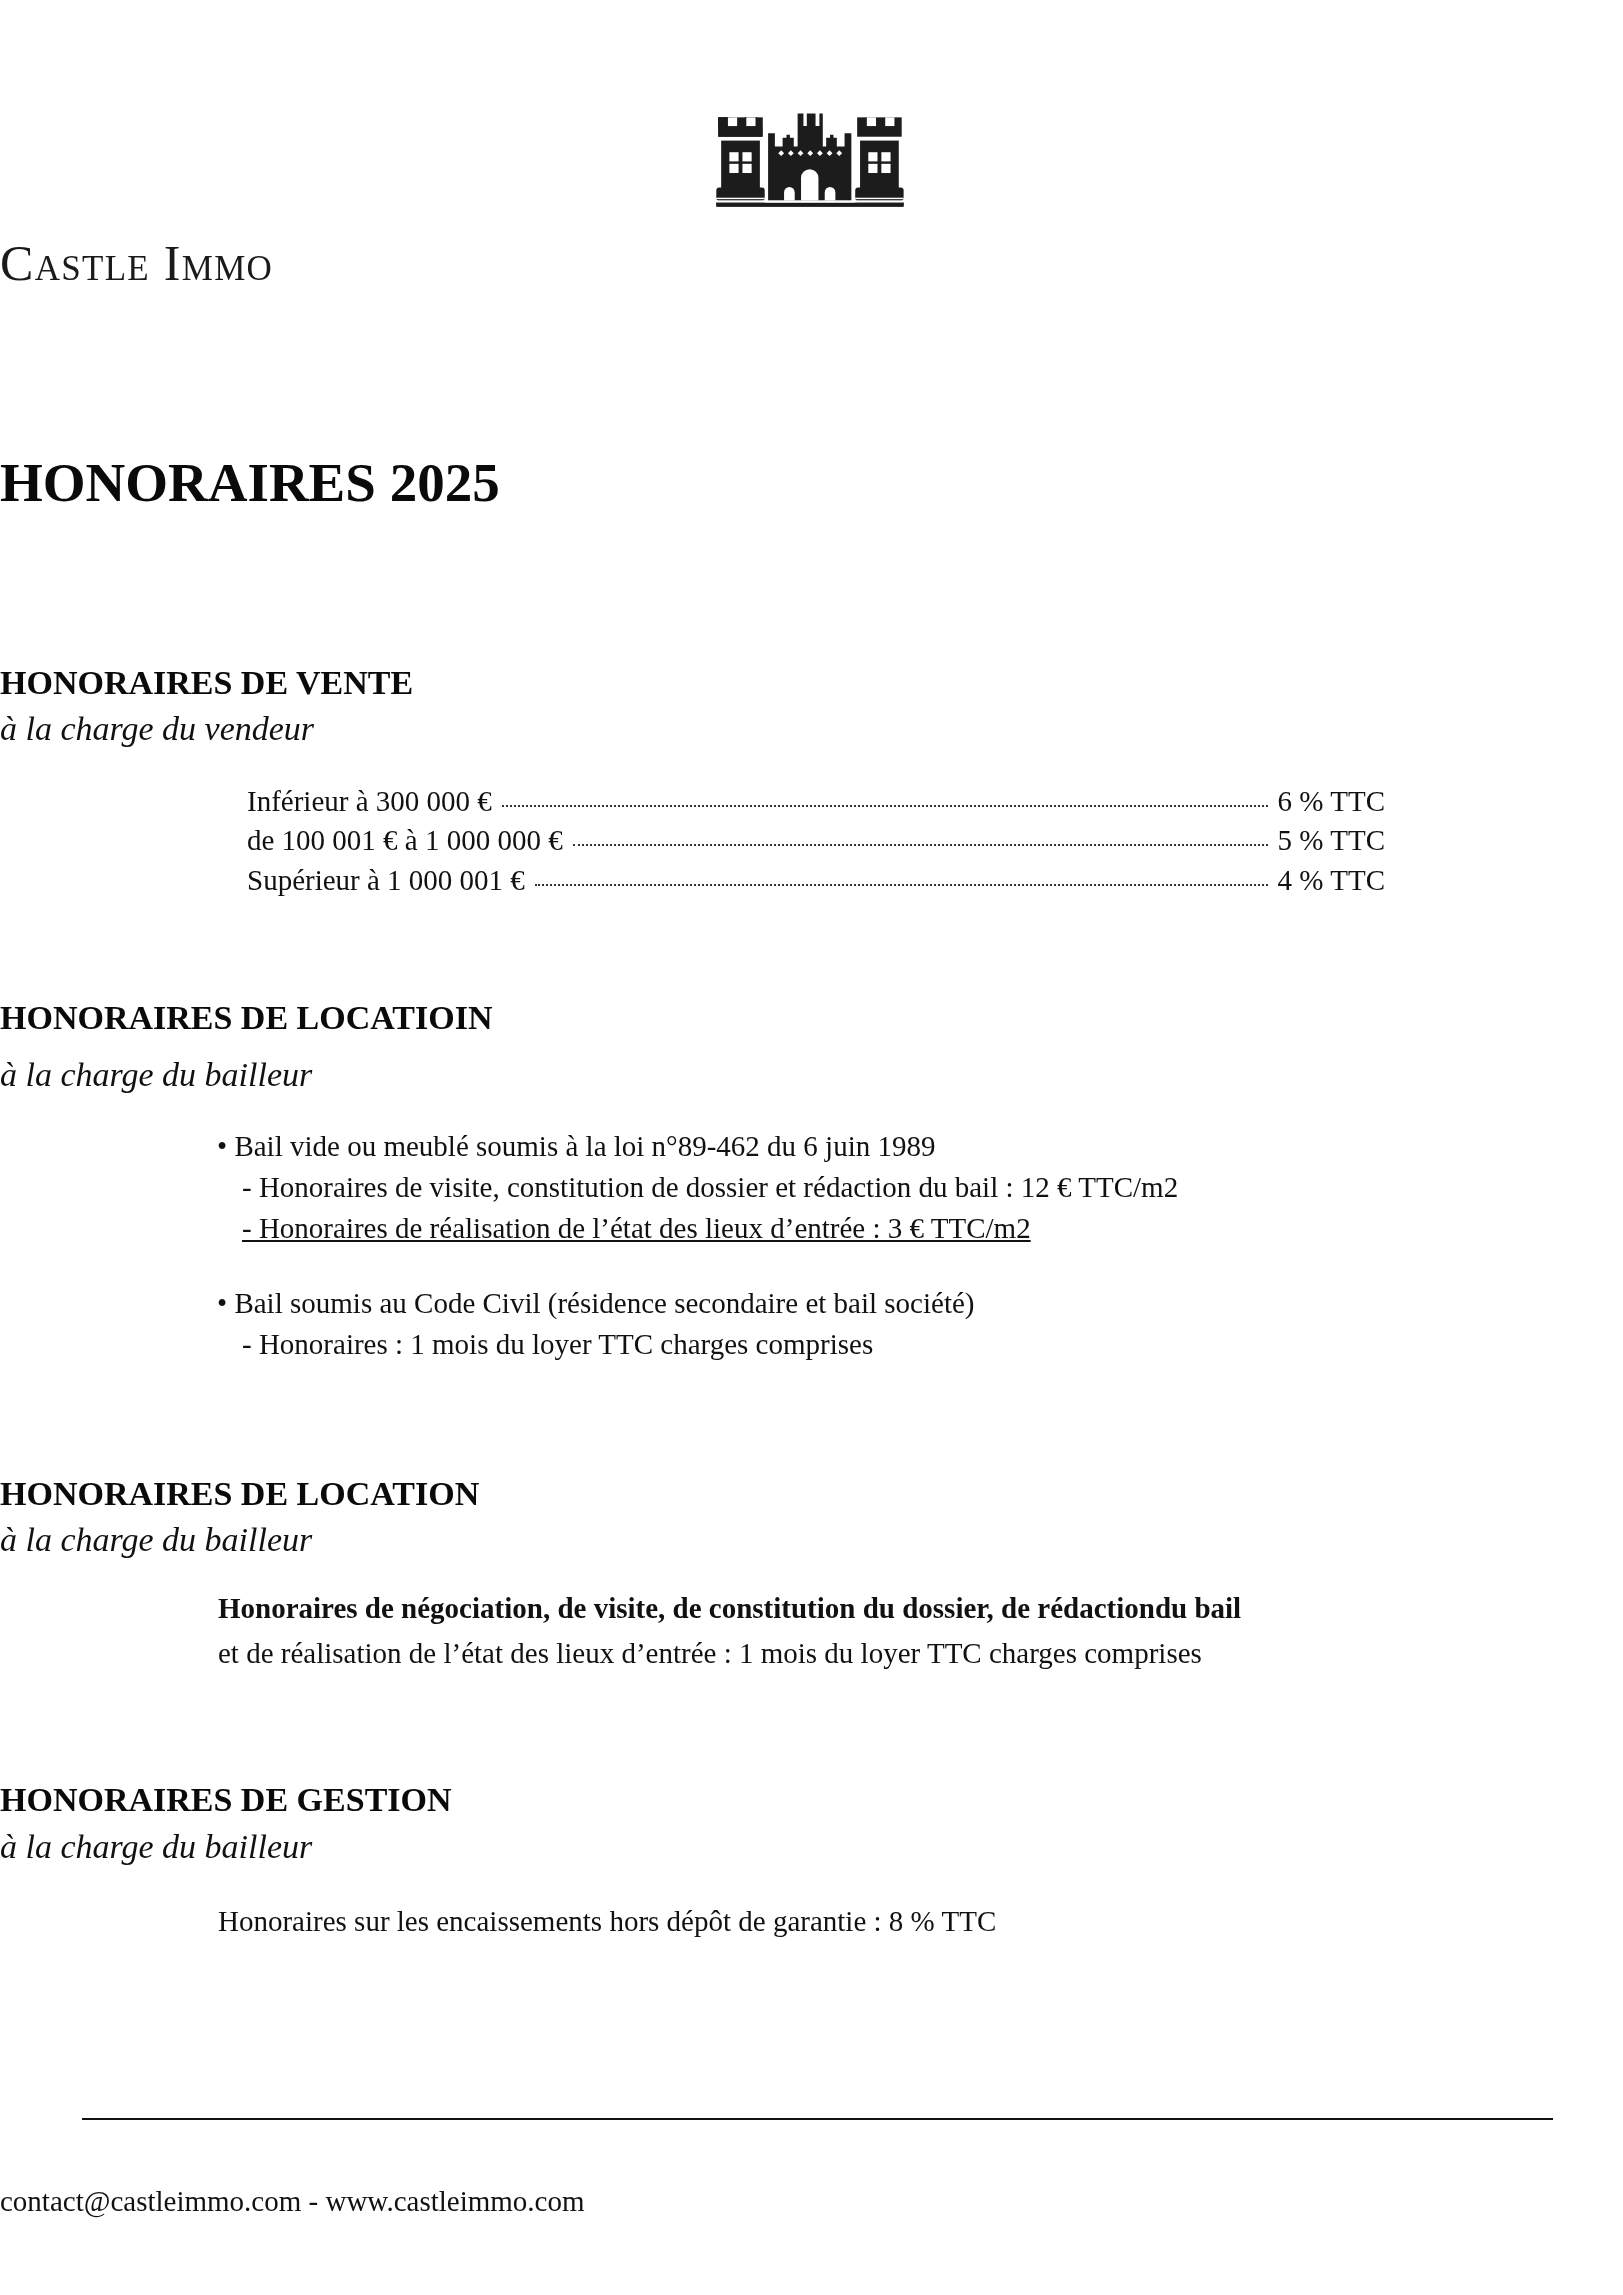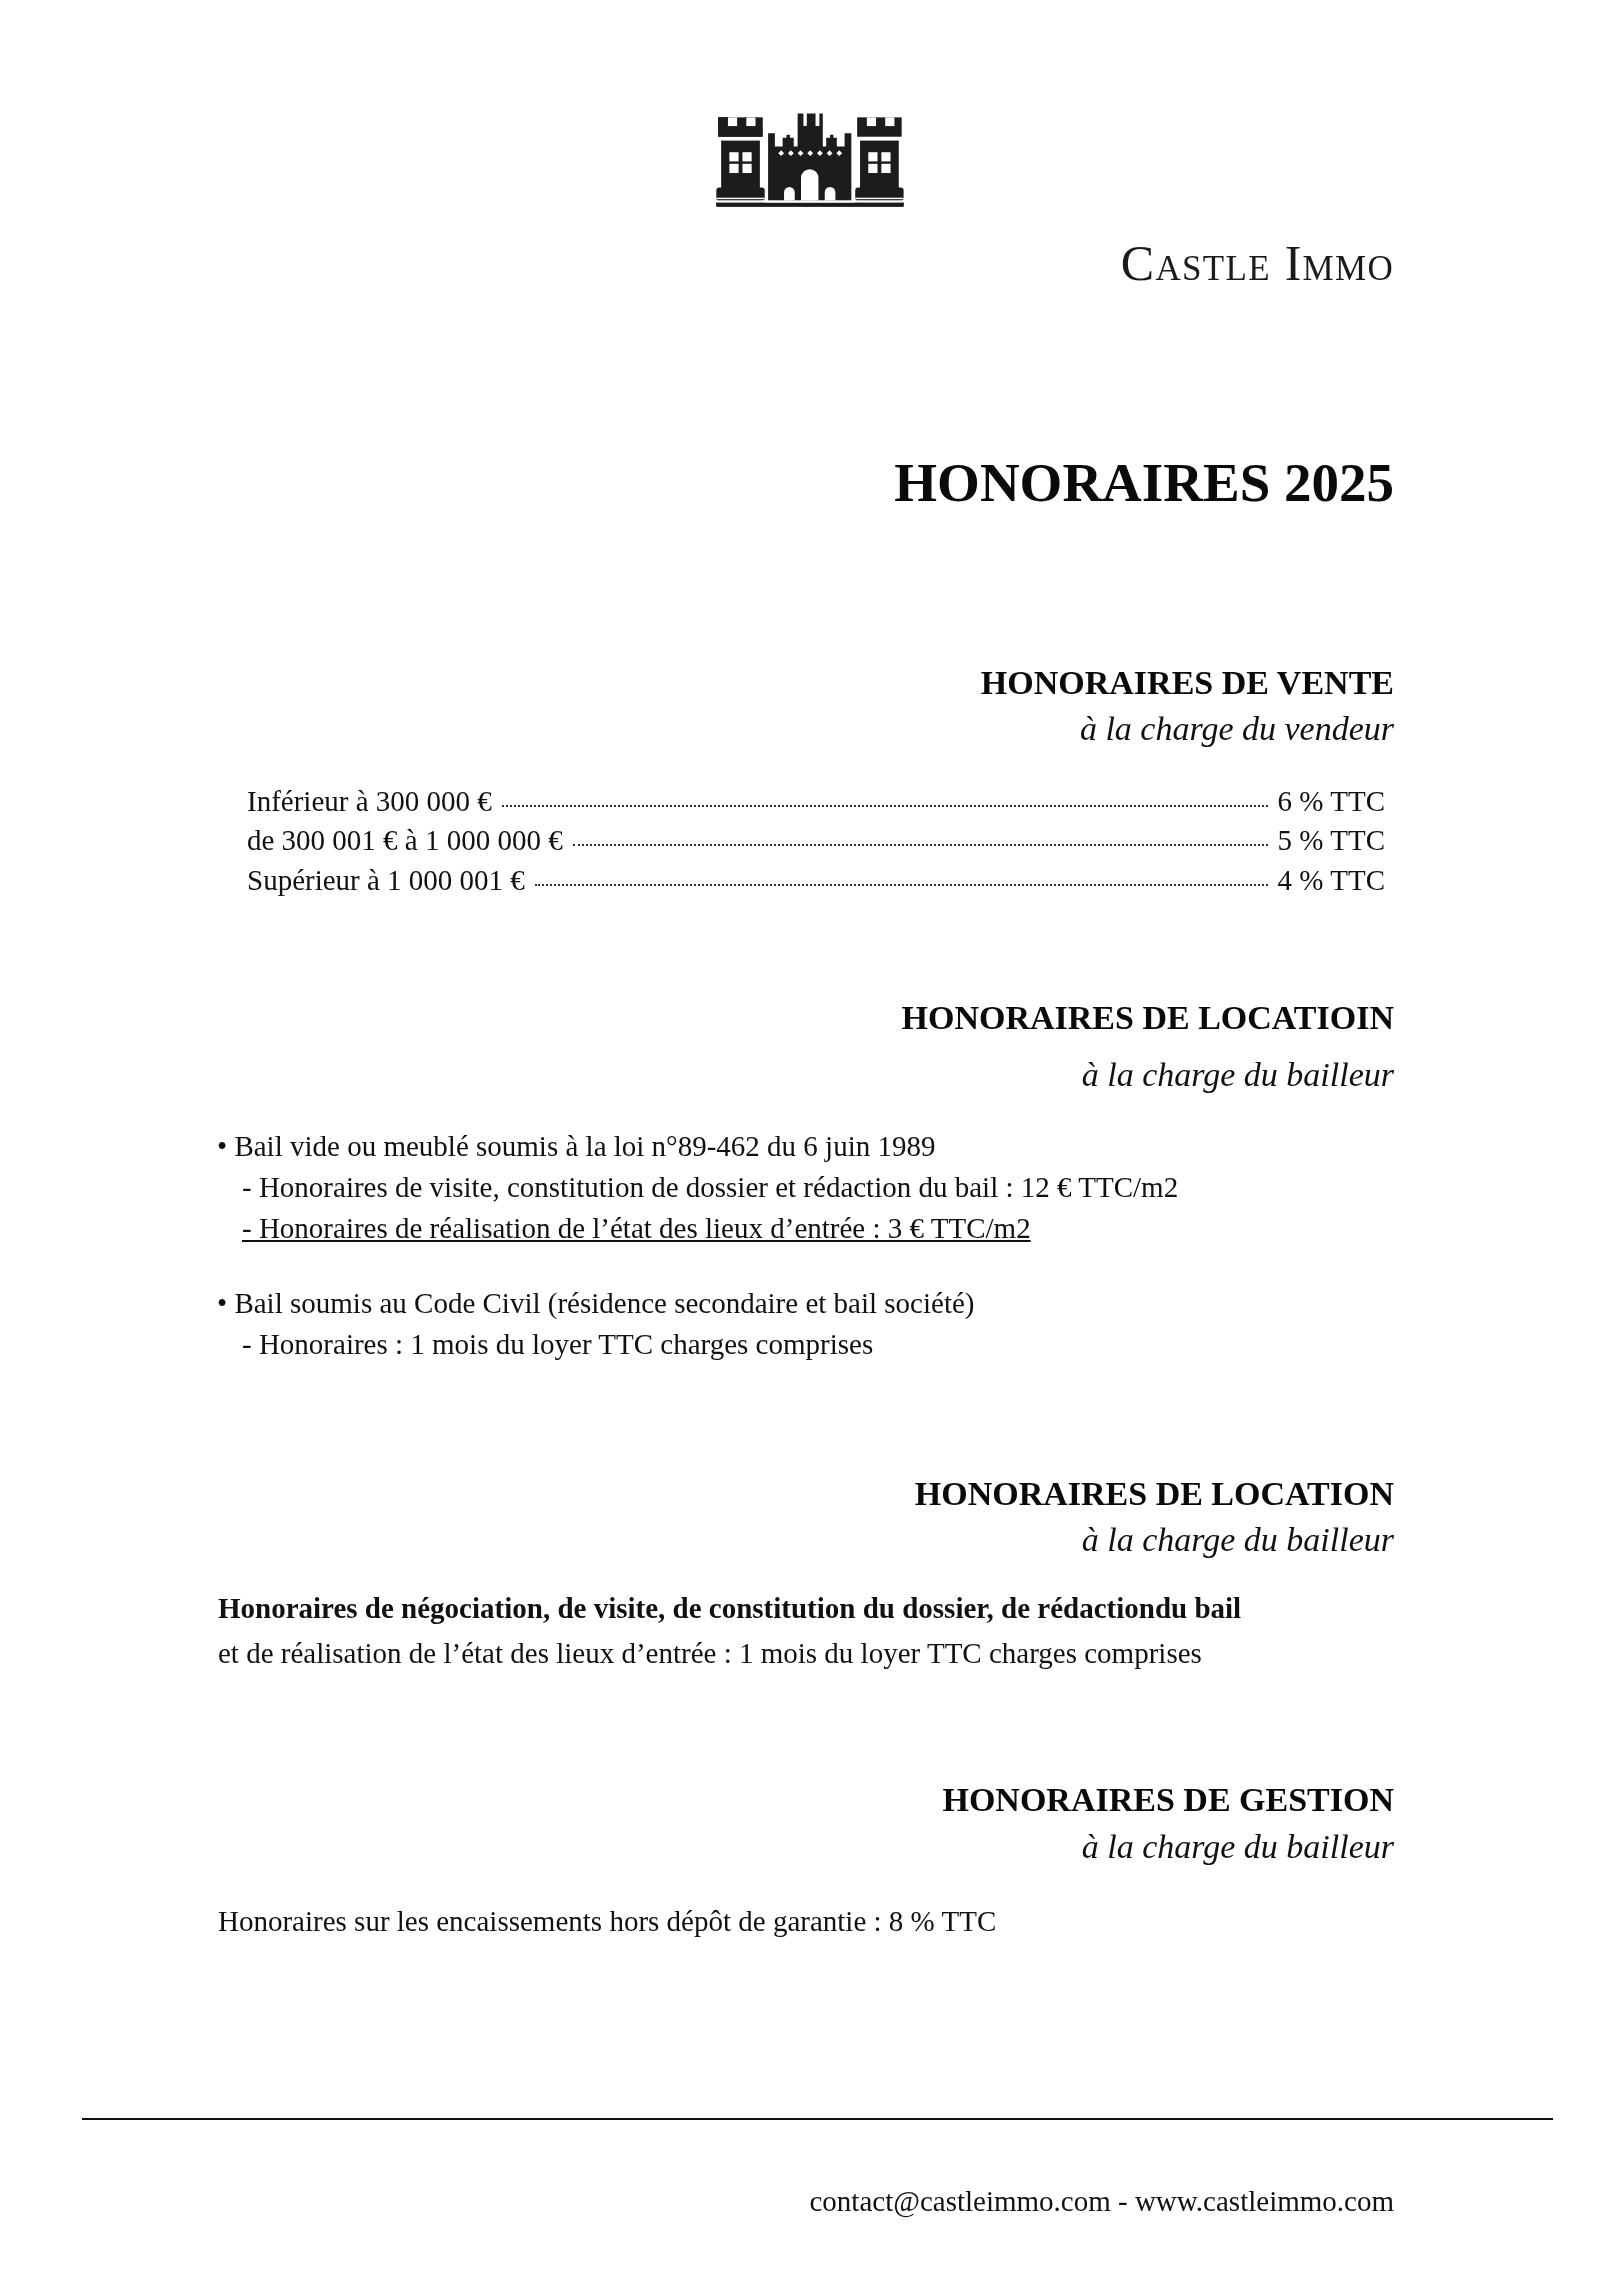--- a/index.html
+++ b/index.html
@@ -1,21 +1,21 @@
 <!DOCTYPE html>
 <html style="font-size:10.5px"><head>
 <meta charset="utf-8">
 <style>
   html, body { margin: 0; padding: 0; background: #ffffff; }
   body {
     width: 1623px; height: 2295px; position: relative; overflow: hidden;
     font-family: "Liberation Serif", "DejaVu Serif", serif; color: #111111;
   }
   .abs { position: absolute; }
-  .center { left: 0; width: 1394px; text-align: right; }
+  .center { left: 0; width: 1394px; text-align: left; }
 
   
   #logo-svg { position: absolute; left: 689px; top: 98px; width: 255px; height: 121px; }
   #brand-name {
     top: 234px; font-size: 50px; letter-spacing: 1.3px; color: #1a1a1a;
     font-variant: small-caps; font-weight: normal;
   }
 
   
   #main-title { top: 451px; font-size: 55px; font-weight: bold; color: #0a0a0a; }
@@ -106,21 +106,21 @@
 <section>
   <div class="abs center sec-title" style="top:664px;">HONORAIRES DE VENTE</div>
   <div class="abs center sec-sub" style="top:710px;">à la charge du vendeur</div>
 
   <div class="rate-row" style="top:785px;">
     <span class="label">Inférieur à 300 000 €</span>
     <span class="dots"></span>
     <span class="value">6 % TTC</span>
   </div>
   <div class="rate-row" style="top:824px;">
-    <span class="label">de 300 001 € à 1 000 000 €</span>
+    <span class="label">de 100 001 € à 1 000 000 €</span>
     <span class="dots"></span>
     <span class="value">5 % TTC</span>
   </div>
   <div class="rate-row" style="top:864px;">
     <span class="label">Supérieur à 1 000 001 €</span>
     <span class="dots"></span>
     <span class="value">4 % TTC</span>
   </div>
 </section>
 

